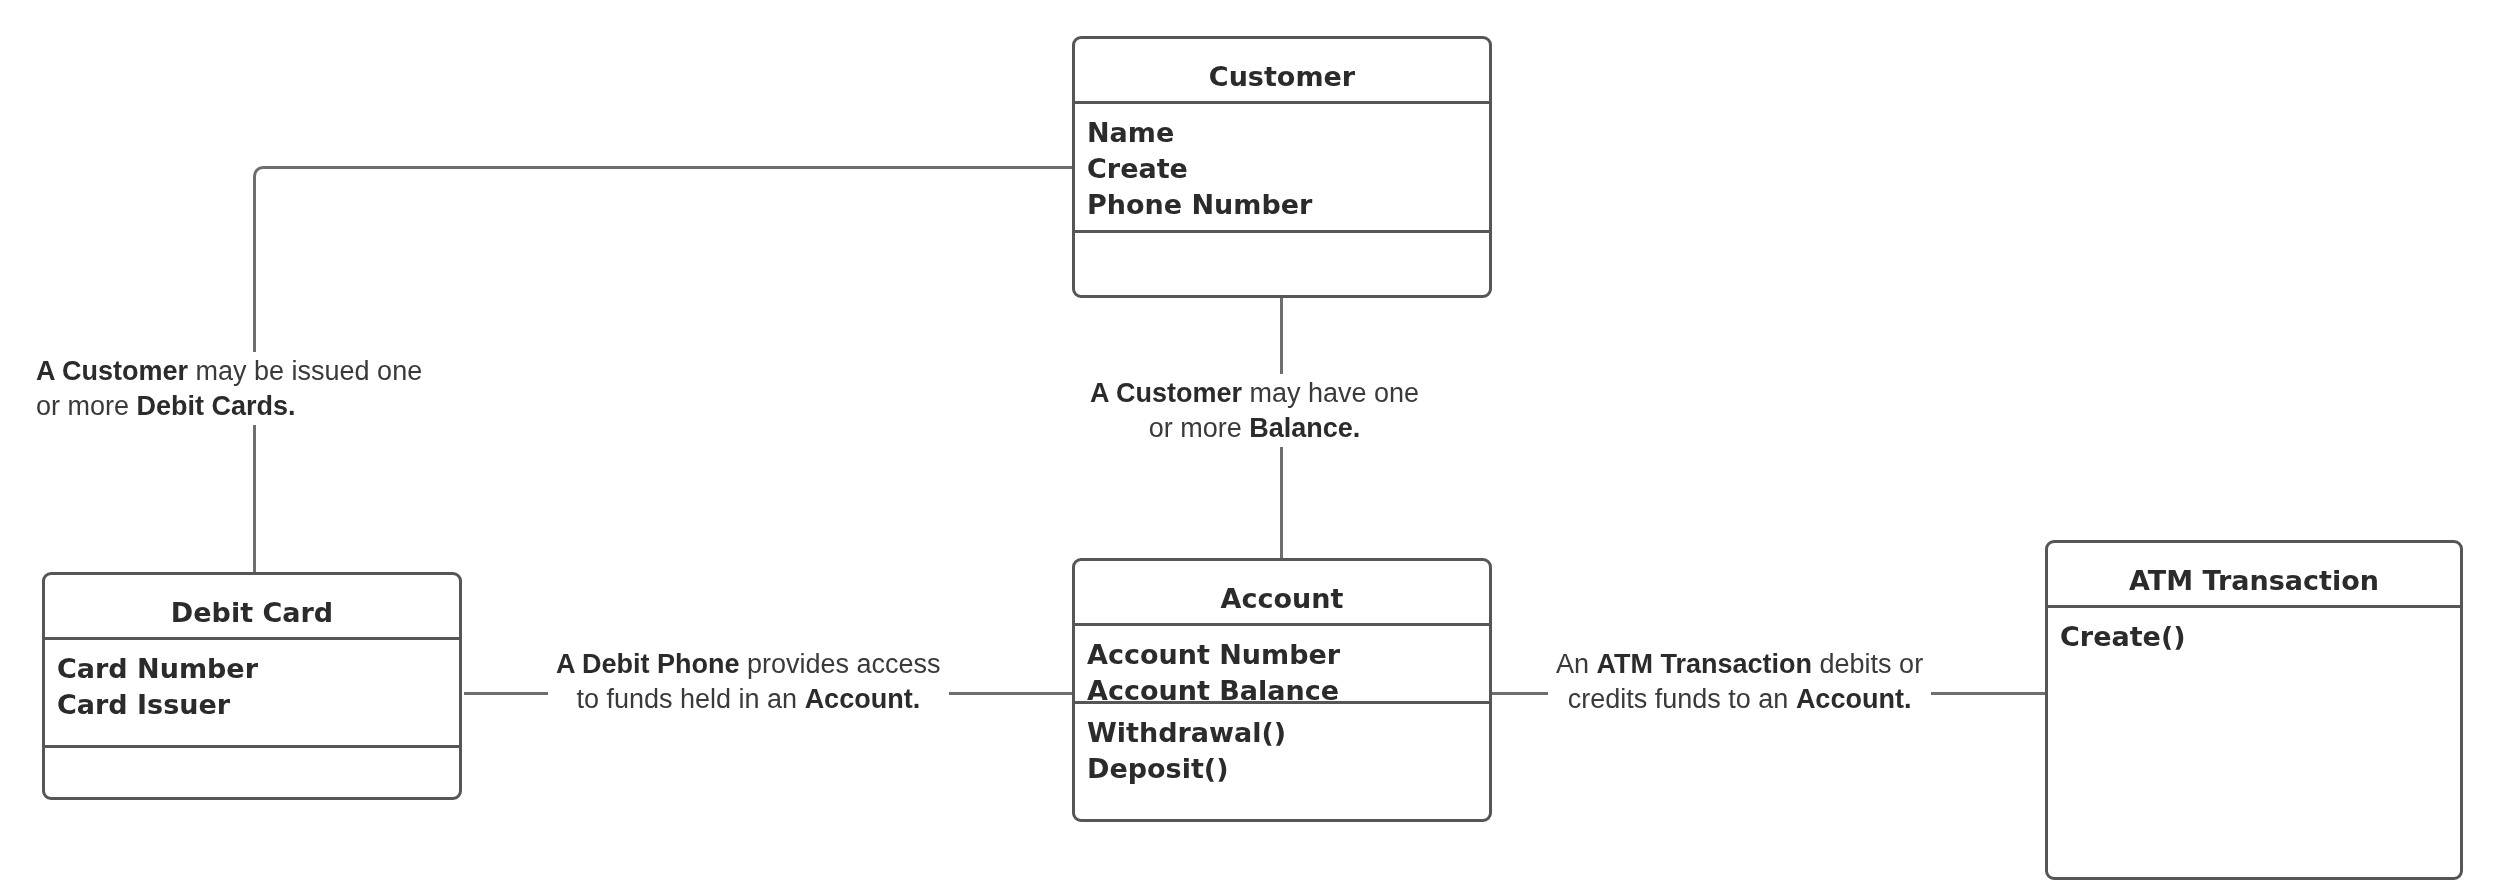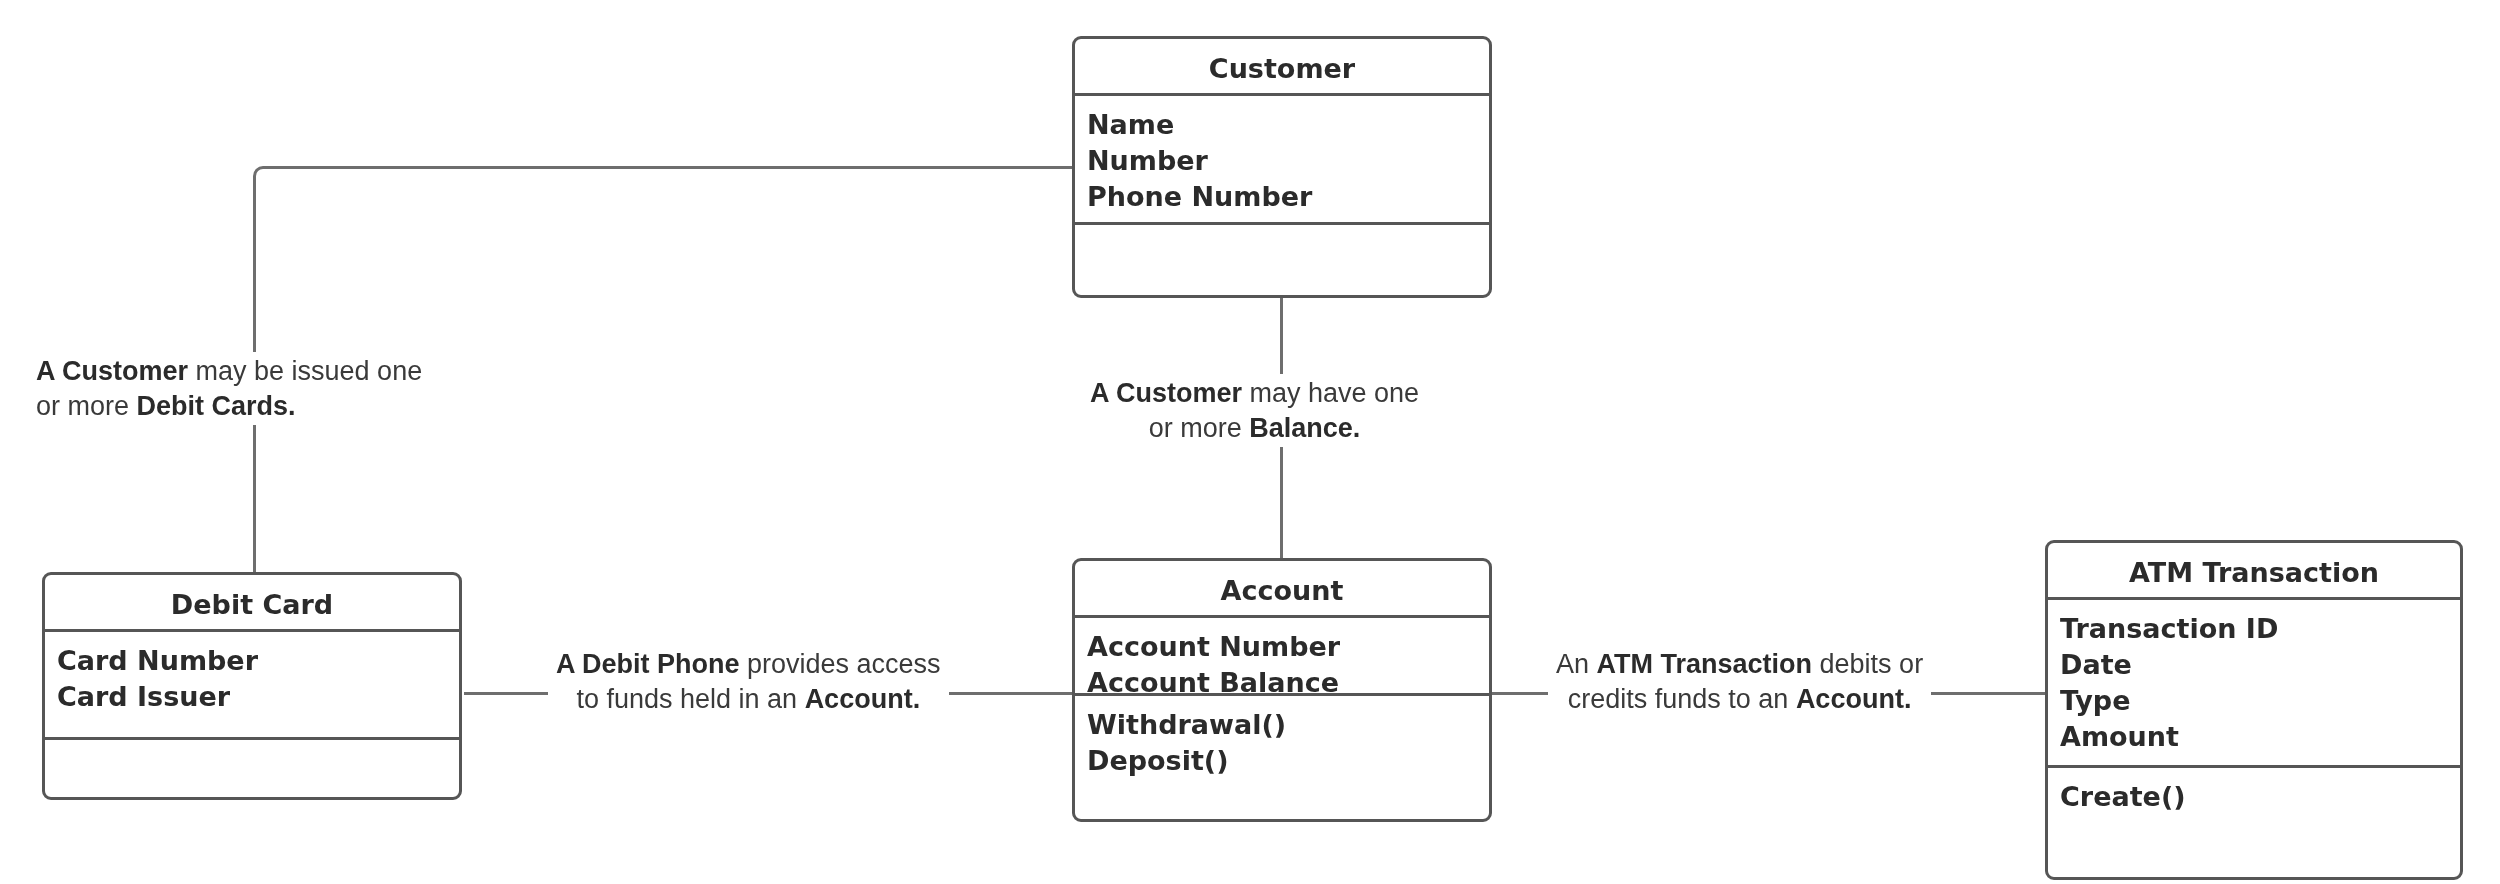--- a/index.html
+++ b/index.html
@@ -28,21 +28,21 @@
   }
   .uml-title {
     box-sizing: border-box;
     text-align: center;
     font-family: "DejaVu Sans", sans-serif;
     font-weight: bold;
     font-size: 27px;
     color: #2b2b2b;
     border-bottom: 3px solid #565656;
     line-height: 1;
-    padding: 16px 6px 11px 6px;
+    padding: 24px 6px 11px 6px;
     white-space: nowrap;
   }
   .uml-compartment {
     box-sizing: border-box;
     padding: 11px 0 22px 12px;
     font-family: "DejaVu Sans", sans-serif;
     font-weight: bold;
     font-size: 27px;
     color: #2b2b2b;
   }
@@ -101,21 +101,21 @@
   <div class="conn conn-v" style="left:1280px; top:298px; height:276px;"></div>
 
   <div class="conn conn-h" style="left:464px; top:692px; width:610px;"></div>
 
   <div class="conn conn-h" style="left:1490px; top:692px; width:558px;"></div>
 
   <div class="uml-class" style="left:1072px; top:36px; width:420px; height:262px;">
     <div class="uml-title">Customer</div>
     <div class="uml-compartment divided" style="height:129px;">
       <div class="uml-row">Name</div>
-      <div class="uml-row">Number</div>
+      <div class="uml-row">Create</div>
       <div class="uml-row">Phone Number</div>
     </div>
     <div class="uml-compartment empty"></div>
   </div>
 
   <div class="uml-class" style="left:42px; top:572px; width:420px; height:228px;">
     <div class="uml-title">Debit Card</div>
     <div class="uml-compartment divided" style="height:108px;">
       <div class="uml-row">Card Number</div>
       <div class="uml-row">Card Issuer</div>
@@ -130,26 +130,20 @@
       <div class="uml-row">Account Balance</div>
     </div>
     <div class="uml-compartment">
       <div class="uml-row">Withdrawal()</div>
       <div class="uml-row">Deposit()</div>
     </div>
   </div>
 
   <div class="uml-class" style="left:2045px; top:540px; width:418px; height:340px;">
     <div class="uml-title">ATM Transaction</div>
-    <div class="uml-compartment divided" style="height:168px;">
-      <div class="uml-row">Transaction ID</div>
-      <div class="uml-row">Date</div>
-      <div class="uml-row">Type</div>
-      <div class="uml-row">Amount</div>
-    </div>
     <div class="uml-compartment">
       <div class="uml-row">Create()</div>
     </div>
   </div>
 
   <div class="rel-label" style="left:28px; top:352px;">
     <span class="ln"><b>A Customer</b><span> may be issued one</span></span>
     <span class="ln"><span>or more </span><b>Debit Cards.</b></span>
   </div>
 

